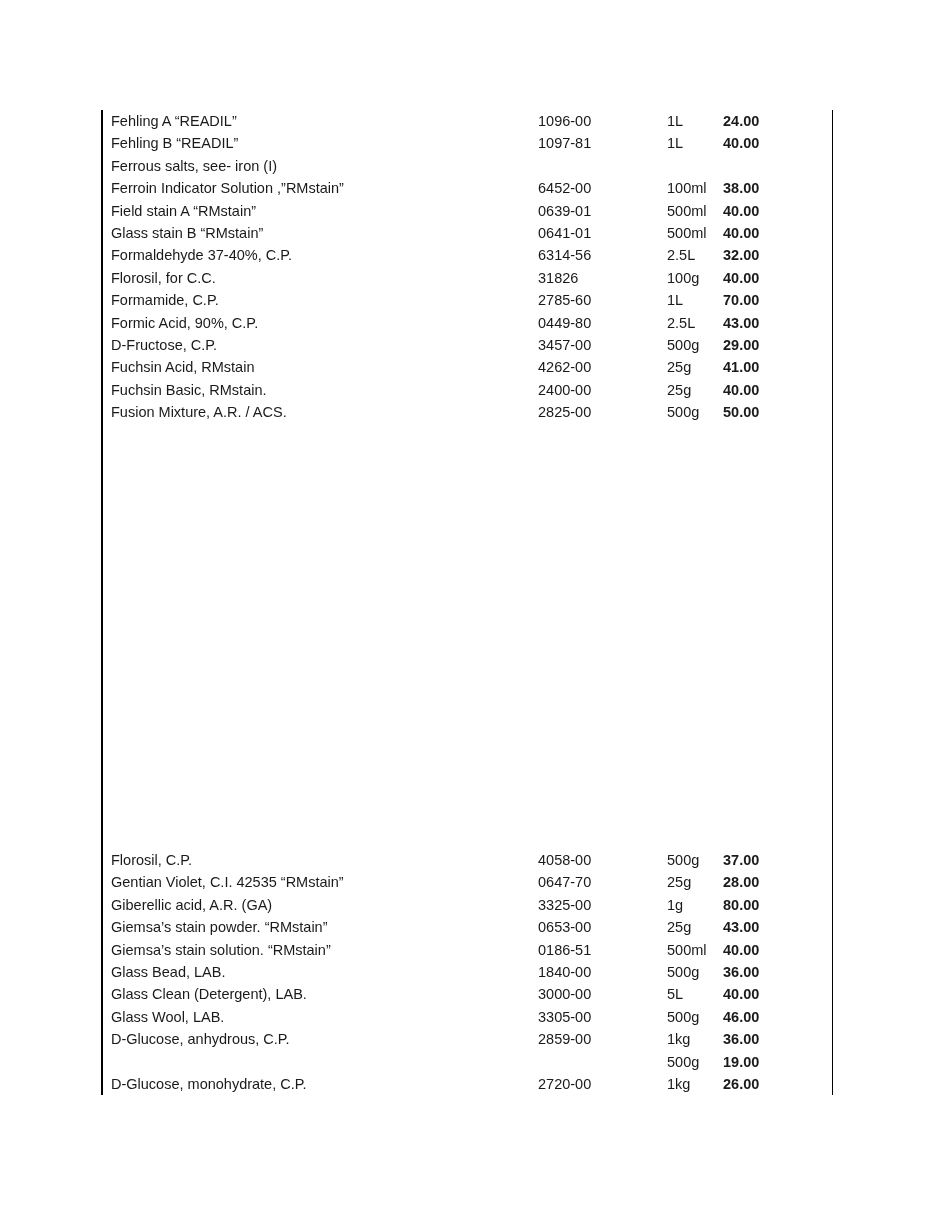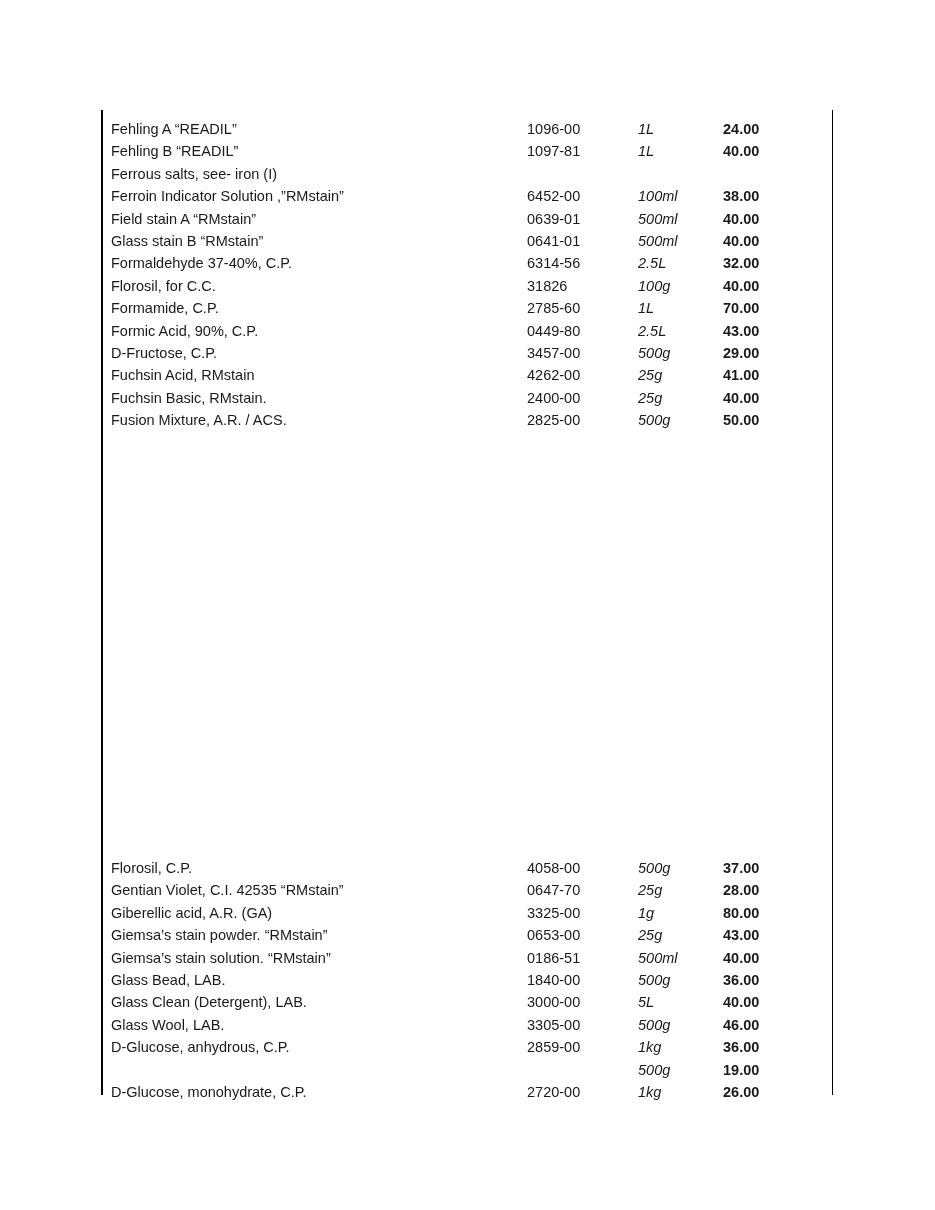--- a/index.html
+++ b/index.html
@@ -22,38 +22,37 @@
       width: 732px;
       height: 985px;
       border-left: 2px solid #000000;
       border-right: 1px solid #000000;
       box-sizing: border-box;
     }
     .section {
       position: absolute;
       left: 0;
       width: 100%;
-      margin-top: 8px;
     }
     .section-top { top: 0; }
     .section-bottom { top: 739px; }
     .row {
       position: relative;
       height: 22.4px;
       font-size: 14.5px;
       line-height: 22.4px;
       white-space: nowrap;
     }
     .cell {
       position: absolute;
       top: 0;
     }
     .c-name { left: 8px; }
-    .c-code { left: 424px; }
-    .c-size { left: 535px; font-style: italic; }
+    .c-code { left: 435px; }
+    .c-size { left: 564px; }
     .c-price { left: 620px; font-weight: bold; }
   </style>
 </head>
 <body>
 
 <div class="page-frame">
 
   <div class="section section-top">
 
     <div class="row">

